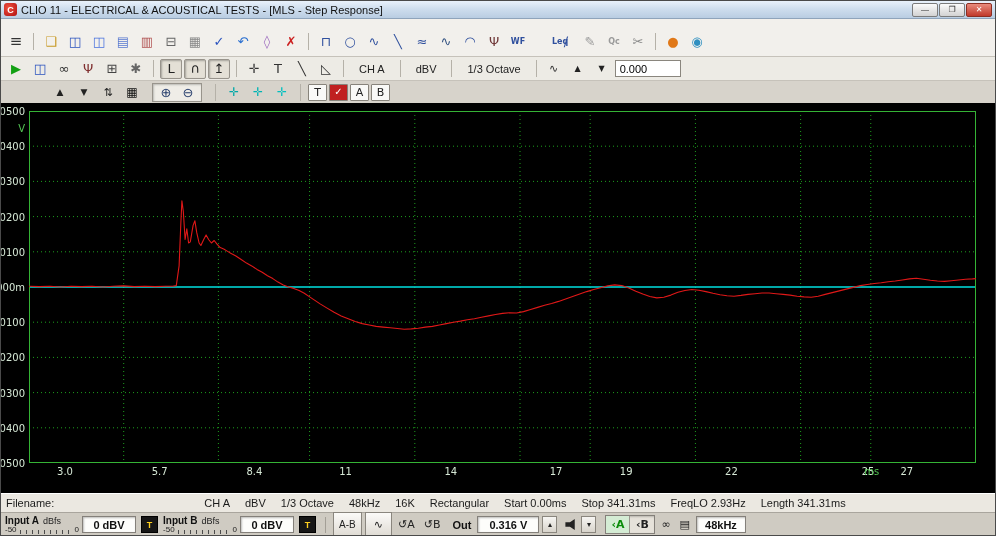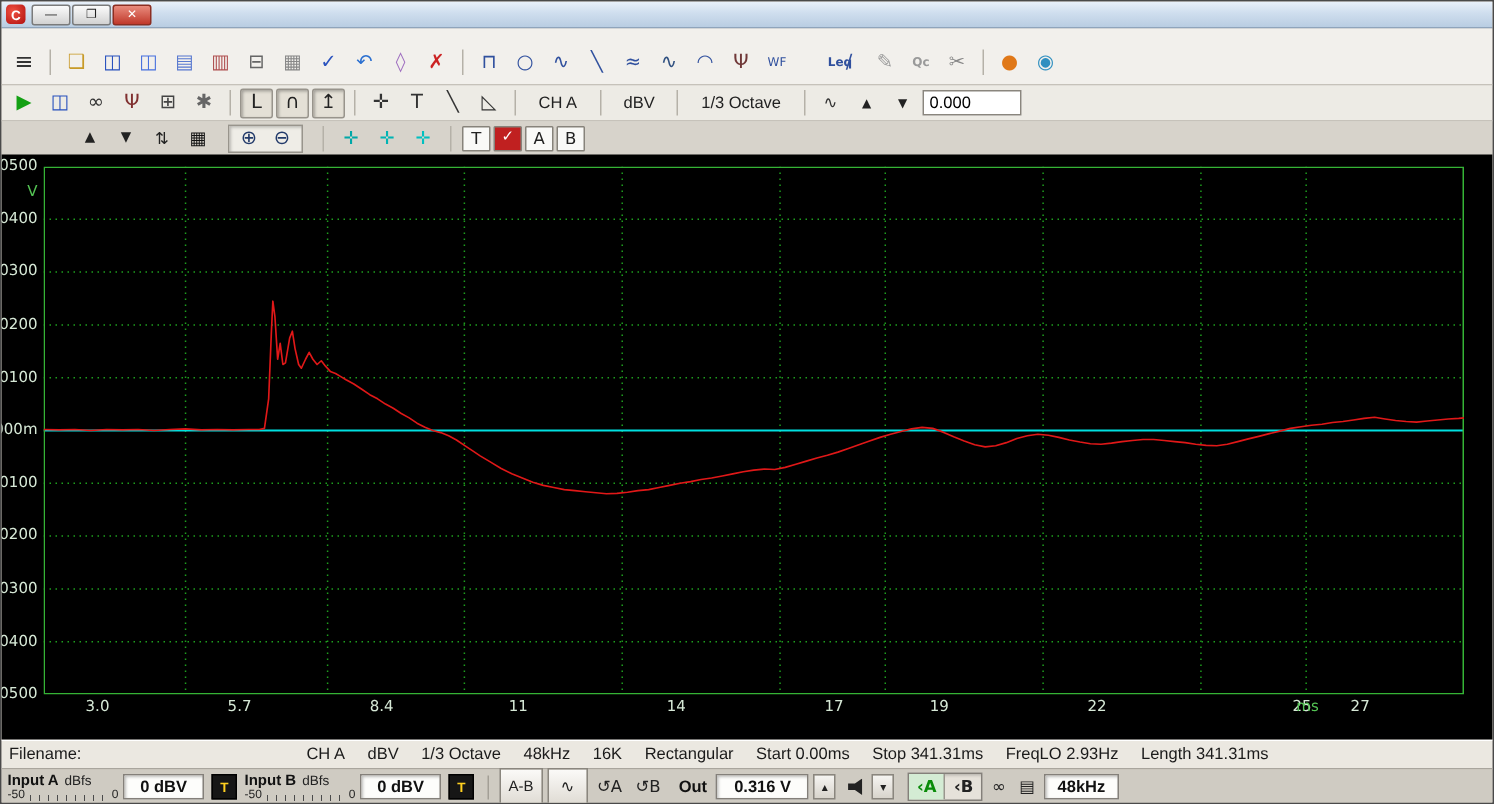--- a/index.html
+++ b/index.html
@@ -91,20 +91,21 @@
 </style>
 </head>
 <body>
 
 <div class="window">
 
   <div class="titlebar">
     <div class="app-icon">
       <span>C</span>
     </div>
+    <span class="title">CLIO 11 - ELECTRICAL &amp; ACOUSTICAL TESTS - [MLS - Step Response]</span>
     <div class="winbtns">
       <div class="winbtn">
           <span>—</span>
         </div>
       <div class="winbtn">
           <span>❐</span>
         </div>
       <div class="winbtn close">
           <span>✕</span>
         </div>
@@ -168,21 +169,21 @@
       <div class="tb-btn">
         <span class="glyph" style="color: rgb(48, 80, 128);">∿</span>
       </div>
       <div class="tb-btn">
         <span class="glyph" style="color: rgb(48, 80, 158);">◠</span>
       </div>
       <div class="tb-btn">
         <span class="glyph" style="color: rgb(112, 56, 56);">Ψ</span>
       </div>
       <div class="tb-btn">
-        <span class="glyph" style="color: rgb(48, 80, 158); font-size: 8px; font-weight: normal;">WF</span>
+        <span class="glyph" style="color: rgb(48, 80, 158); font-size: 8px; font-weight: bold;">WF</span>
       </div>
       <div class="tb-btn">
         <span class="glyph" style="color: rgb(48, 80, 158); font-size: 8px; font-weight: bold; margin-left: 36px;">Leq</span>
       </div>
       <div class="tb-btn">
         <span class="glyph" style="color: rgb(48, 80, 158);">∕</span>
       </div>
       <div class="tb-btn">
         <span class="glyph" style="color: rgb(154, 154, 154);">✎</span>
       </div>

